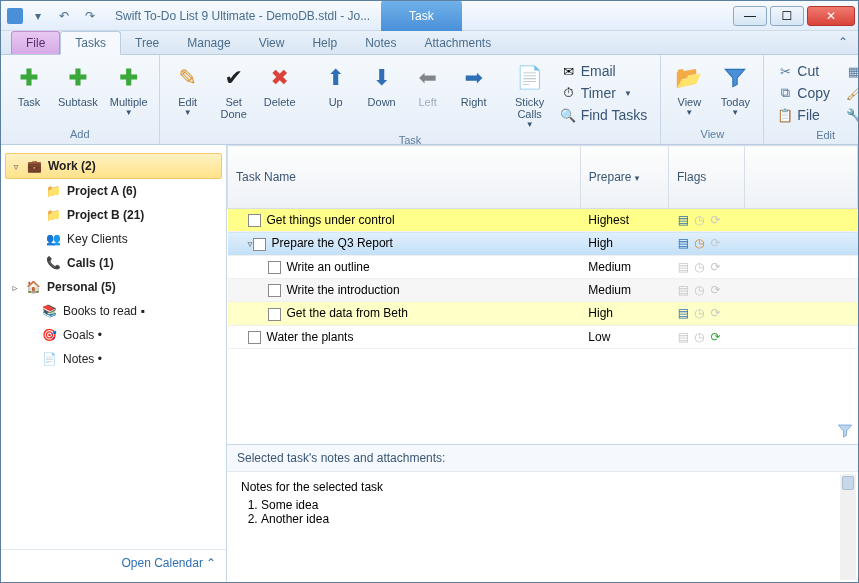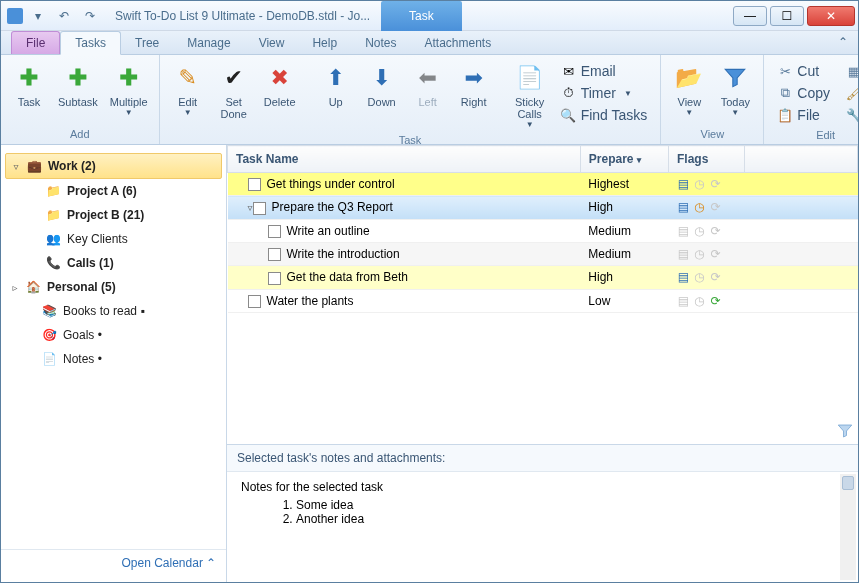--- a/index.html
+++ b/index.html
@@ -57,37 +57,37 @@
 .texp { width:12px; text-align:center; color:#6a6a6a; font-size:10px; }
 .ticon { width:18px; height:18px; display:inline-flex;align-items:center;justify-content:center; }
 .tlabel { color:#222; }
 .trow.bold .tlabel { font-weight:bold; }
 .trow.sel { background:linear-gradient(#fff1c2,#ffe28a); border:1px solid #f0c96a; }
 .opencal { text-align:right; padding:6px 10px; color:#2f6fb5; font-size:11px; cursor:pointer; border-top:1px solid #e0e8f0; }
 
 .main { flex:1; display:flex; flex-direction:column; }
 .grid { flex:1; overflow:auto; border-bottom:1px solid #c9d8e8; position:relative; }
 table { width:100%; border-collapse:collapse; }
-th { text-align:left; padding:6px 8px; background:linear-gradient(#fdfdfd,#eef2f7); border:1px solid #d6dee8; color:#3a5674; font-weight:bold;margin-left:15px; }
+th { text-align:left; padding:24px 8px; background:linear-gradient(#fdfdfd,#eef2f7); border:1px solid #d6dee8; color:#3a5674; font-weight:normal;margin-left:15px; }
 td { padding:4px 8px; border-bottom:1px solid #f0f0f0; }
 tr.hl-yellow td { background:#ffff8a; }
 tr.hl-lyellow td { background:#ffffc8; }
 tr.sel td { background:linear-gradient(#e0effc,#c3dff7); }
 tr.alt td { background:#f6f6f6; }
 .tcb { width:13px;height:13px; border:1px solid #8a8a8a; display:inline-block; vertical-align:middle; margin-right:6px; background:#fff; }
 .expcell { width:14px; text-align:center; color:#6a6a6a; font-size:10px; }
 .indent1 { padding-left:20px !important;margin-top:40px; }
 .indent2 { padding-left:40px !important; }
 .flags { display:flex; gap:2px; }
 .flagic { width:14px;height:14px; display:inline-flex;align-items:center;justify-content:center; font-size:11px; }
 .filter-funnel { position:absolute; right:4px; bottom:4px; color:#6fa0d0; font-size:16px; }
 
 .noteshdr { padding:6px 10px; color:#3a5674; background:#f5f9fd; border-bottom:1px solid #e0e8f0; }
 .notesbody { flex:0 0 110px; padding:8px 14px; overflow:auto; position:relative; }
-.notesbody ol { margin-left:55px; margin-top:4px; }
+.notesbody ol { margin-left:20px; margin-top:4px; }
 .scrollbar { position:absolute; right:2px; top:2px; bottom:2px; width:16px; background:#f0f0f0; }
 .scrollbar .thumb { position:absolute; left:2px; right:2px; top:2px; height:14px; background:#c9d8e8; border:1px solid #a8bed5; border-radius:2px; }
 
 svg { display:block; }
 </style>
 </head>
 <body>
 
 <div class="titlebar">
   <div class="qat">

